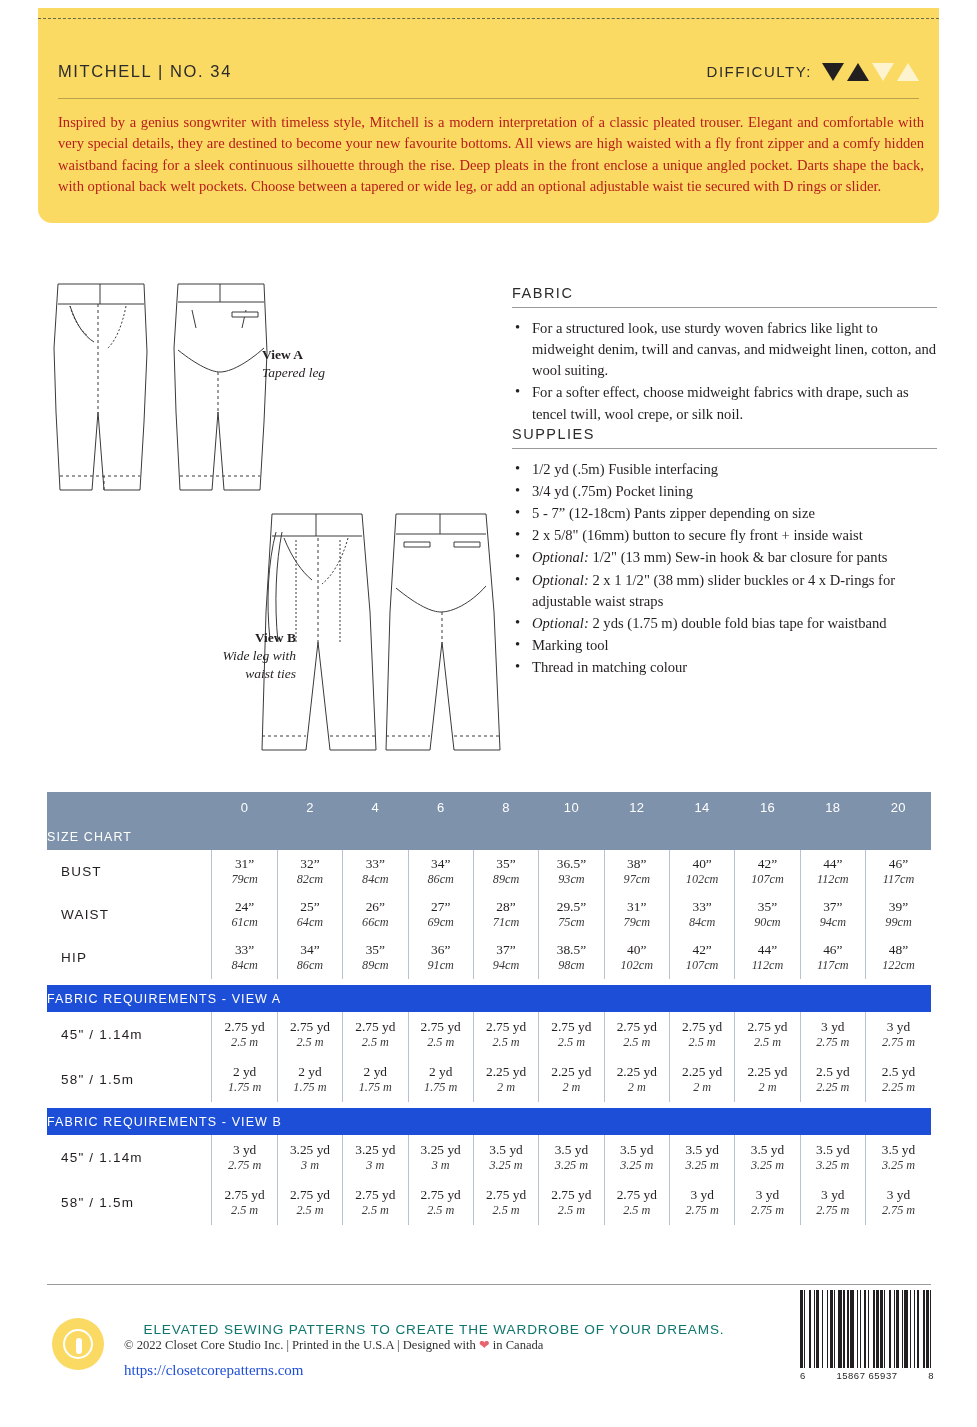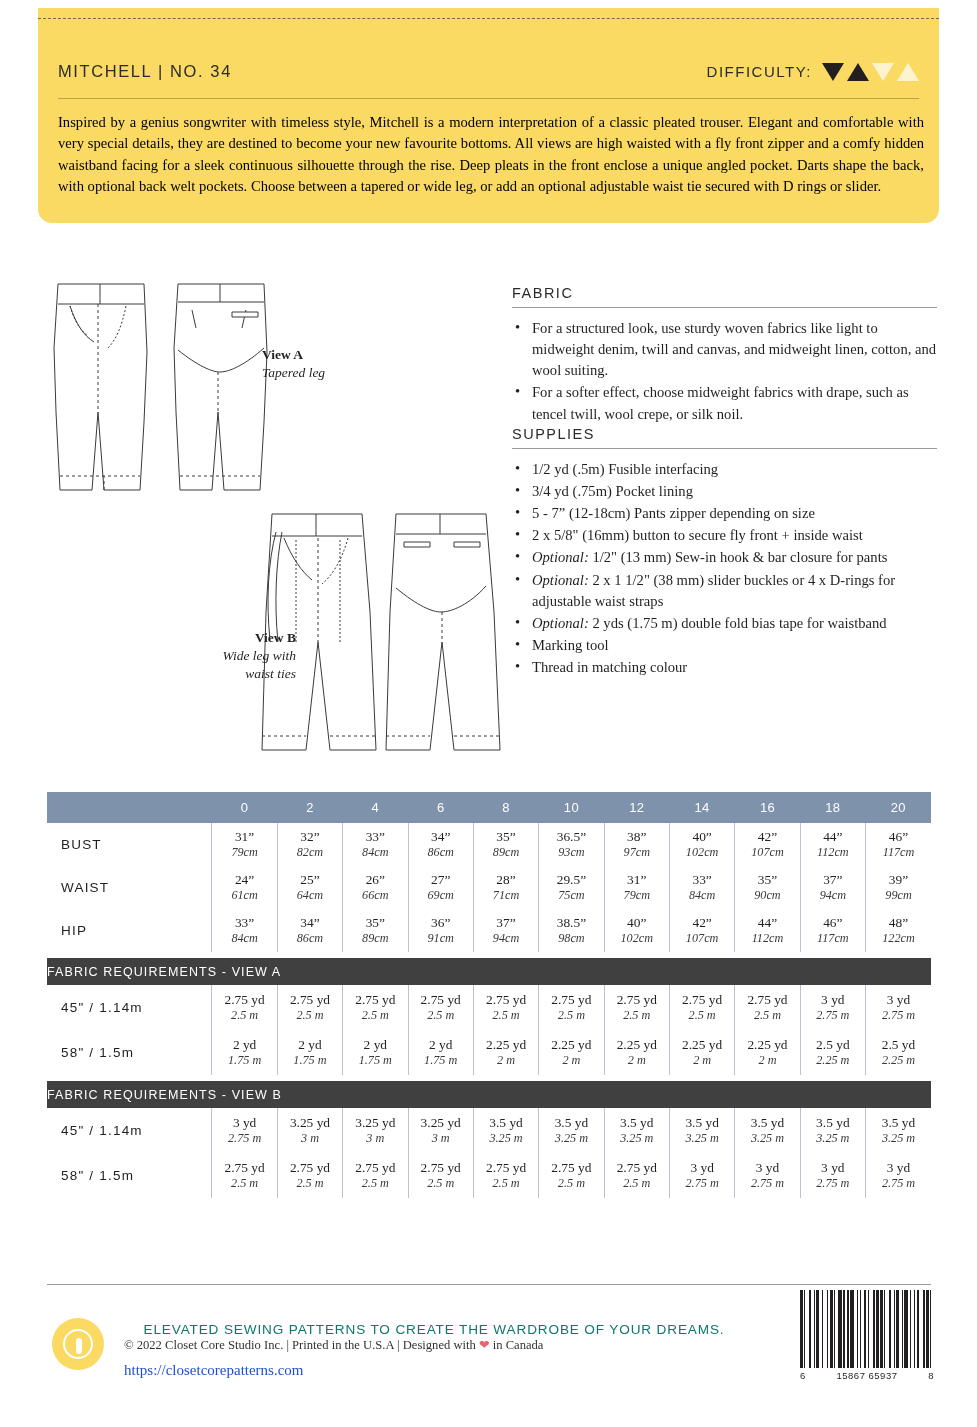--- a/index.html
+++ b/index.html
@@ -46,21 +46,21 @@
   .tri.up { border-bottom: 18px solid #231f20; }
   .tri.up.open { border-bottom: 18px solid #fdf4cf; }
 
   .banner-rule {
     position: absolute; left: 58px; top: 98px; width: 861px;
     border-top: 1px solid #b9a248;
   }
   .banner-text {
     position: absolute; left: 58px; top: 112px; width: 866px;
     font-family: "Liberation Serif", serif;
-    font-size: 14.6px; line-height: 1.47; color: #000000;
+    font-size: 14.6px; line-height: 1.47; color: #b91c1c;
     text-align: justify;
   }
 
   
   .illos { position: absolute; left: 40px; top: 262px; width: 470px; height: 520px; }
   .view-label {
     font-family: "Liberation Serif", serif;
     font-size: 13.5px; line-height: 1.35;
   }
   .view-label .vl-title { font-weight: bold; }
@@ -100,21 +100,21 @@
     font-weight: 400; font-size: 13px; letter-spacing: .3px;
     vertical-align: middle; text-align: center;
   }
   .hdr-row th.blank { background: #7e92ab; }
 
   .band td {
     background: #7e92ab; color: #ffffff; height: 27px;
     font-size: 12.5px; letter-spacing: 1.1px;
     padding-left: 14px; vertical-align: middle;
   }
-  .band.light td { background: #404040; }
+  .band.light td { background: #1d4ed8; }
 
   .rowlabel {
     font-size: 13.5px; letter-spacing: 1.2px; color: #231f20;
     padding-left: 14px !important; white-space: nowrap;
   }
   .datacell {
     text-align: center; vertical-align: middle;
     border-left: 1px solid #b9c3cf;
     font-family: "Liberation Serif", serif;
     line-height: 1.18;
@@ -315,20 +315,23 @@
       <th>6</th>
       <th>8</th>
       <th>10</th>
       <th>12</th>
       <th>14</th>
       <th>16</th>
       <th>18</th>
       <th>20</th>
     </tr>
 
+    <tr class="band">
+      <td colspan="12">SIZE CHART</td>
+    </tr>
 
     <tr class="datarow">
       <td class="rowlabel">BUST</td>
       <td class="datacell">
             <span class="imp">31”</span>
             <span class="met">79cm</span>
           </td>
       <td class="datacell">
             <span class="imp">32”</span>
             <span class="met">82cm</span>

